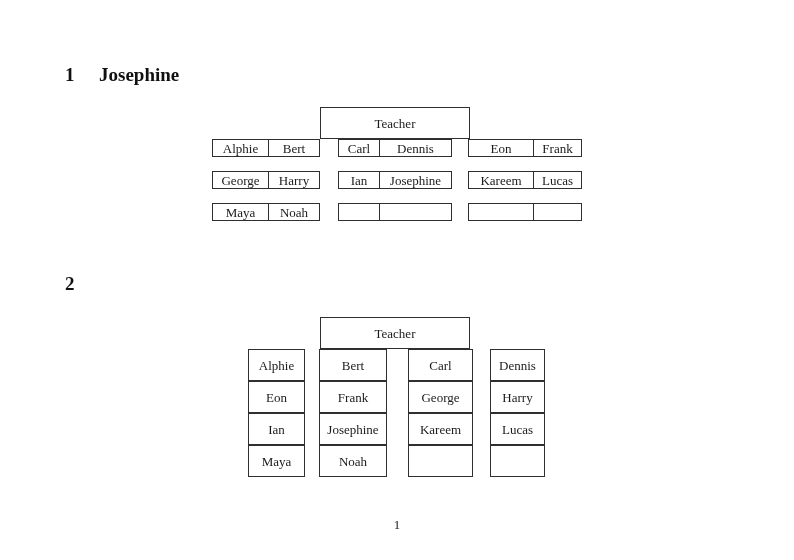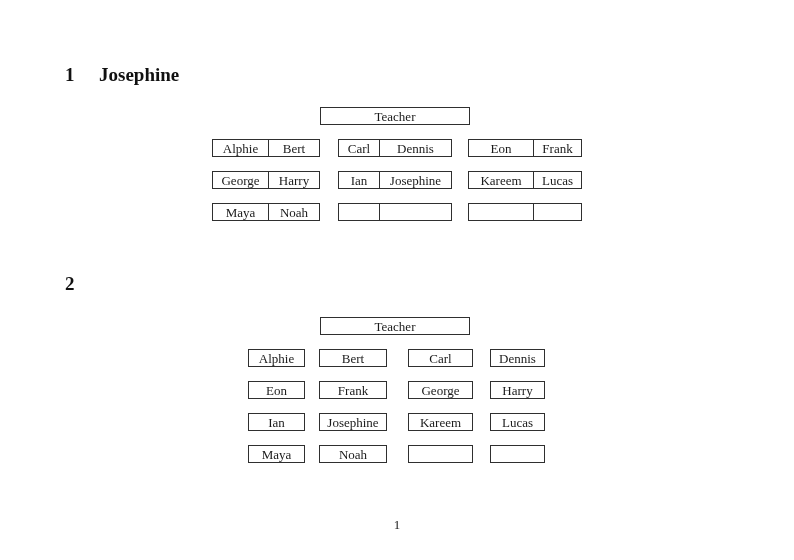--- a/index.html
+++ b/index.html
@@ -16,21 +16,21 @@
     position: absolute;
     left: 65px;
     display: flex;
     font-size: 19px;
     font-weight: bold;
     color: #111;
   }
   .sec-num { display: inline-block; min-width: 34px; }
   .box {
     position: absolute;
-    height: 18px;
+    height: 32px;
     box-sizing: border-box;
     border: 1px solid #2f2f2f;
     background: #ffffff;
     display: flex;
     align-items: center;
     justify-content: center;
     font-size: 13px;
     line-height: 1;
   }
   .desk {

